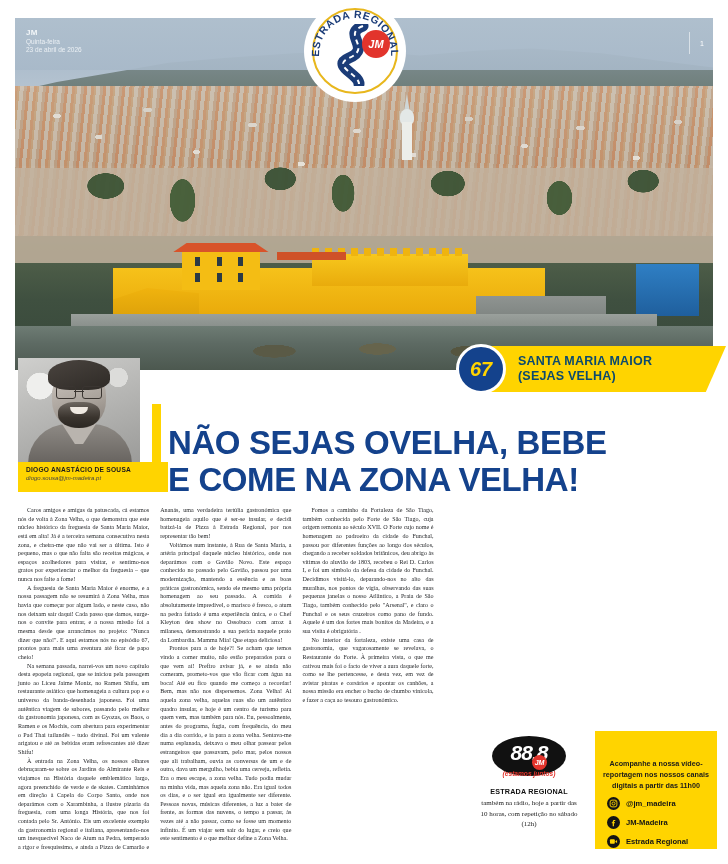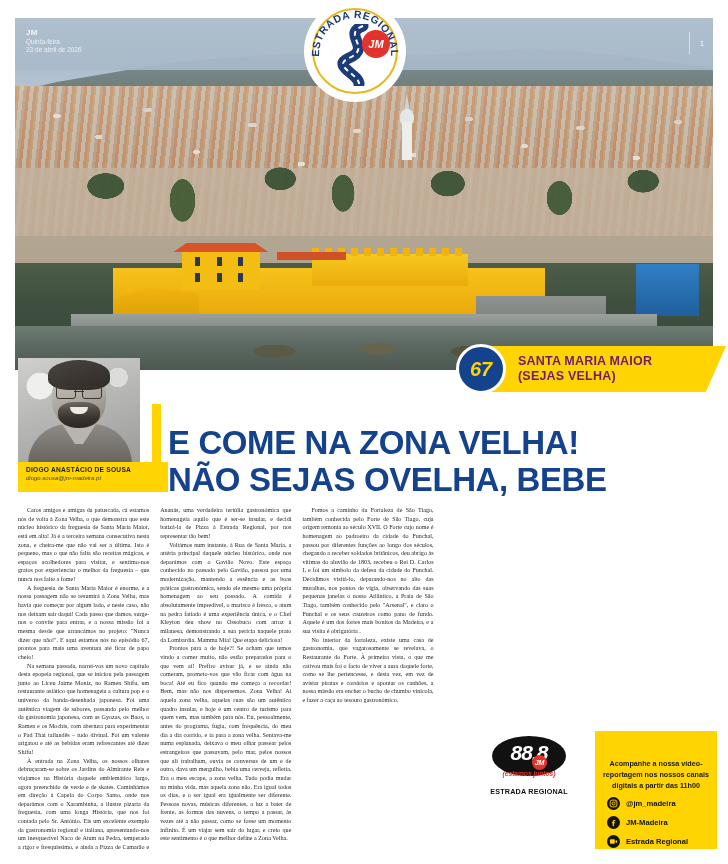--- a/index.html
+++ b/index.html
@@ -102,21 +102,21 @@
     background:#e2342c;display:flex;align-items:center;justify-content:center;}
   .logo .jmdot span{color:#fff;font-weight:bold;font-size:11px;font-style:italic;}
 
   
   .badge-wrap{position:absolute;left:456px;top:346px;height:46px;display:flex;align-items:center;z-index:6;}
   .badge-yellow{position:absolute;left:18px;top:0;width:252px;height:46px;background:#ffd400;
     clip-path:polygon(0 0,100% 0,92% 100%,0 100%);}
   .badge-circle{position:relative;width:44px;height:44px;border-radius:50%;background:#14428c;
     border:3px solid #fff;display:flex;align-items:center;justify-content:center;z-index:2;}
   .badge-circle span{color:#ffd400;font-weight:bold;font-size:20px;font-style:italic;}
-  .badge-text{position:relative;z-index:2;margin-left:12px;color:#701a75;font-weight:bold;
+  .badge-text{position:relative;z-index:2;margin-left:12px;color:#0c4a6e;font-weight:bold;
     font-size:12.5px;line-height:1.18;letter-spacing:.2px;}
 
   
   .portrait{position:absolute;left:18px;top:358px;width:122px;height:108px;overflow:hidden;
     background:linear-gradient(170deg,#d8d8d6 0%,#b4b4b2 40%,#8d8d8b 100%);}
   .portrait .bgblur{position:absolute;inset:0;
     background:radial-gradient(circle 22px at 18% 26%,#efefed 0 60%,transparent 62%),
                radial-gradient(circle 16px at 82% 18%,#dcdcda 0 60%,transparent 62%),
                linear-gradient(160deg,#cfcfcd 0%,#9a9a98 100%);}
   .portrait .head{position:absolute;left:34px;top:8px;width:54px;height:62px;border-radius:48% 48% 44% 44%;
@@ -273,22 +273,22 @@
         <i class="r"></i>
       </div>
   </div>
   <div class="byline">
     <div class="nm">DIOGO ANASTÁCIO DE SOUSA</div>
     <div class="em">diogo.sousa@jm-madeira.pt</div>
   </div>
 
   <div class="hl-bar"></div>
   <h1 class="headline">
+    <div>NÃO SEJAS OVELHA, BEBE</div>
     <div>E COME NA ZONA VELHA!</div>
-    <div>NÃO SEJAS OVELHA, BEBE</div>
   </h1>
 
   <div class="cols" id="article-cols">
       <p class="first">Caros amigos e amigas da patuscada, cá estamos nós de volta à Zona Velha, o que demonstra que este núcleo histórico da freguesia de Santa Maria Maior, está em alta! Já é a terceira semana consecutiva nesta zona, e cheira-me que não vai ser a última. Isto é pequeno, mas o que não falta são receitas mágicas, e espaços acolhedores para visitar, e sentimo-nos gratos por experienciar o melhor da freguesia – que nunca nos falte a fome!</p>
       <p>A freguesia de Santa Maria Maior é enorme, e a nossa passagem não se resumirá à Zona Velha, mas havia que começar por algum lado, e neste caso, não nos deixam sair daqui! Cada passo que damos, surge-nos o convite para entrar, e a nossa missão foi a mesma desde que arrancámos no projeto: "Nunca dizer que não!". E aqui estamos nós no episódio 67, prontos para mais uma aventura até ficar de papo cheio!</p>
       <p>Na semana passada, narrei-vos um novo capítulo desta epopeia regional, que se iniciou pela passagem junto ao Liceu Jaime Moniz, no Ramen Shifu, um restaurante asiático que homenageia a cultura pop e o universo da banda-desenhada japonesa. Foi uma autêntica viagem de sabores, passando pelo melhor da gastronomia japonesa, com as Gyozas, os Baos, o Ramen e os Mochis, com abertura para experimentar o Pad Thai tailandês – tudo divinal. Foi um valente arigatou e até as bebidas eram refrescantes até dizer Shifu!</p>
       <p>À entrada na Zona Velha, os nossos olhares debruçaram-se sobre os Jardins do Almirante Reis e viajamos na História daquele emblemático largo, agora preenchido de verde e de skates. Caminhámos em direção à Capela do Corpo Santo, onde nos deparámos com o Xarambinha, a ilustre pizaria da freguesia, com uma longa História, que nos foi contada pelo Sr. António. Eis um excelente exemplo da gastronomia regional e italiana, apresentando-nos um inesquecível Naco de Atum na Pedra, temperado a rigor e fresquissímo, e ainda a Pizza de Camarão e Ananás, uma verdadeira tertúlia gastronómica que homenageia aquilo que é ser-se insular, e decidi batizá-la de Pizza à Estrada Regional, por nos representar tão bem!</p>
       <p>Voltámos num instante, à Rua de Santa Maria, a artéria principal daquele núcleo histórico, onde nos deparámos com o Gavião Novo. Este espaço conhecido no passado pelo Gavião, passou por uma modernização, mantendo a essência e as boas práticas gastronómica, sendo ele mesmo uma própria homenagem ao seu passado. A comida é absolutamente impredível, o marisco é fresco, o atum na pedra fatiado é uma experiência única, e o Chef Kleyton deu show no Ossobuco com arroz à milanesa, demonstrando a sua perícia naquele prato da Lombardia. Mamma Mia! Que etapa deliciosa!</p>
       <p>Prontos para a de hoje?! Se acham que temos vindo a comer muito, não estão preparados para o que vem aí! Prefiro avisar já, e se ainda não comeram, prometo-vos que vão ficar com água na boca! Até eu fico quando me começo a recordar! Bem, mas não nos dispersemos. Zona Velha! Ai aquela zona velha, aquelas ruas são um autêntico quadro insular, e hoje é um centro de turismo para quem vem, mas também para nós. Eu, pessoalmente, antes do programa, fugia, com frequência, do meu dia a dia corrido, e ia para a zona velha. Sentava-me numa esplanada, deixava o meu olhar passear pelos estrangeiros que passavam, pelo mar, pelos nossos que ali trabalham, ouvia as conversas de um e de outro, dava um mergulho, bebia uma cerveja, refletia. Era o meu escape, a zona velha. Tudo podia mudar na minha vida, mas aquela zona não. Era igual todos os dias, e o ser igual era igualmente ser diferente. Pessoas novas, músicas diferentes, a luz a bater de frente, as formas das nuvens, o tempo a passar, às vezes até a não passar, como se fosse um momento infinito. É um viajar sem sair do lugar, e creio que este sentimento é o que melhor define a Zona Velha.</p>
       <p>Fomos a caminho da Fortaleza de São Tiago, também conhecida pelo Forte de São Tiago, cuja origem remonta ao século XVII. O Forte cujo nome é homenagem ao padroeiro da cidade do Funchal, passou por diferentes funções ao longo dos séculos, chegando a receber soldados britânicos, deu abrigo às vítimas do aluvião de 1803, recebeu o Rei D. Carlos I, e foi um símbolo da defesa da cidade do Funchal. Decidimos visitá-lo, deparando-nos no alto das muralhas, nos pontos de vigia, observando das suas pequenas janelas o nosso Atlântico, a Praia de São Tiago, também conhecido pelo "Arsenal", e claro o Funchal e os seus cruzeiros como pano de fundo. Aquele é um dos fortes mais bonitos da Madeira, e a sua visita é obrigatória .</p>
@@ -296,20 +296,21 @@
     </div>
 
   <div class="radiobox">
     <div class="radio-logo">
       <div class="disc"></div>
       <div class="num">88.8</div>
       <div class="jmr">JM</div>
       <div class="tag">estamos juntos</div>
     </div>
     <div class="rt">ESTRADA REGIONAL</div>
+    <div class="rd">também na rádio, hoje a partir das 10 horas, com repetição no sábado (12h)</div>
   </div>
 
   <div class="socialbox">
     <div class="sh">Acompanhe a nossa vídeo-reportagem nos nossos canais digitais a partir das 11h00</div>
 
     <div class="row">
       <span class="ic">
         <svg width="9" height="9" viewBox="0 0 24 24" fill="none" stroke="#ffd400" stroke-width="2.4">
           <rect x="3" y="3" width="18" height="18" rx="5"></rect>
             <circle cx="12" cy="12" r="4"></circle>

